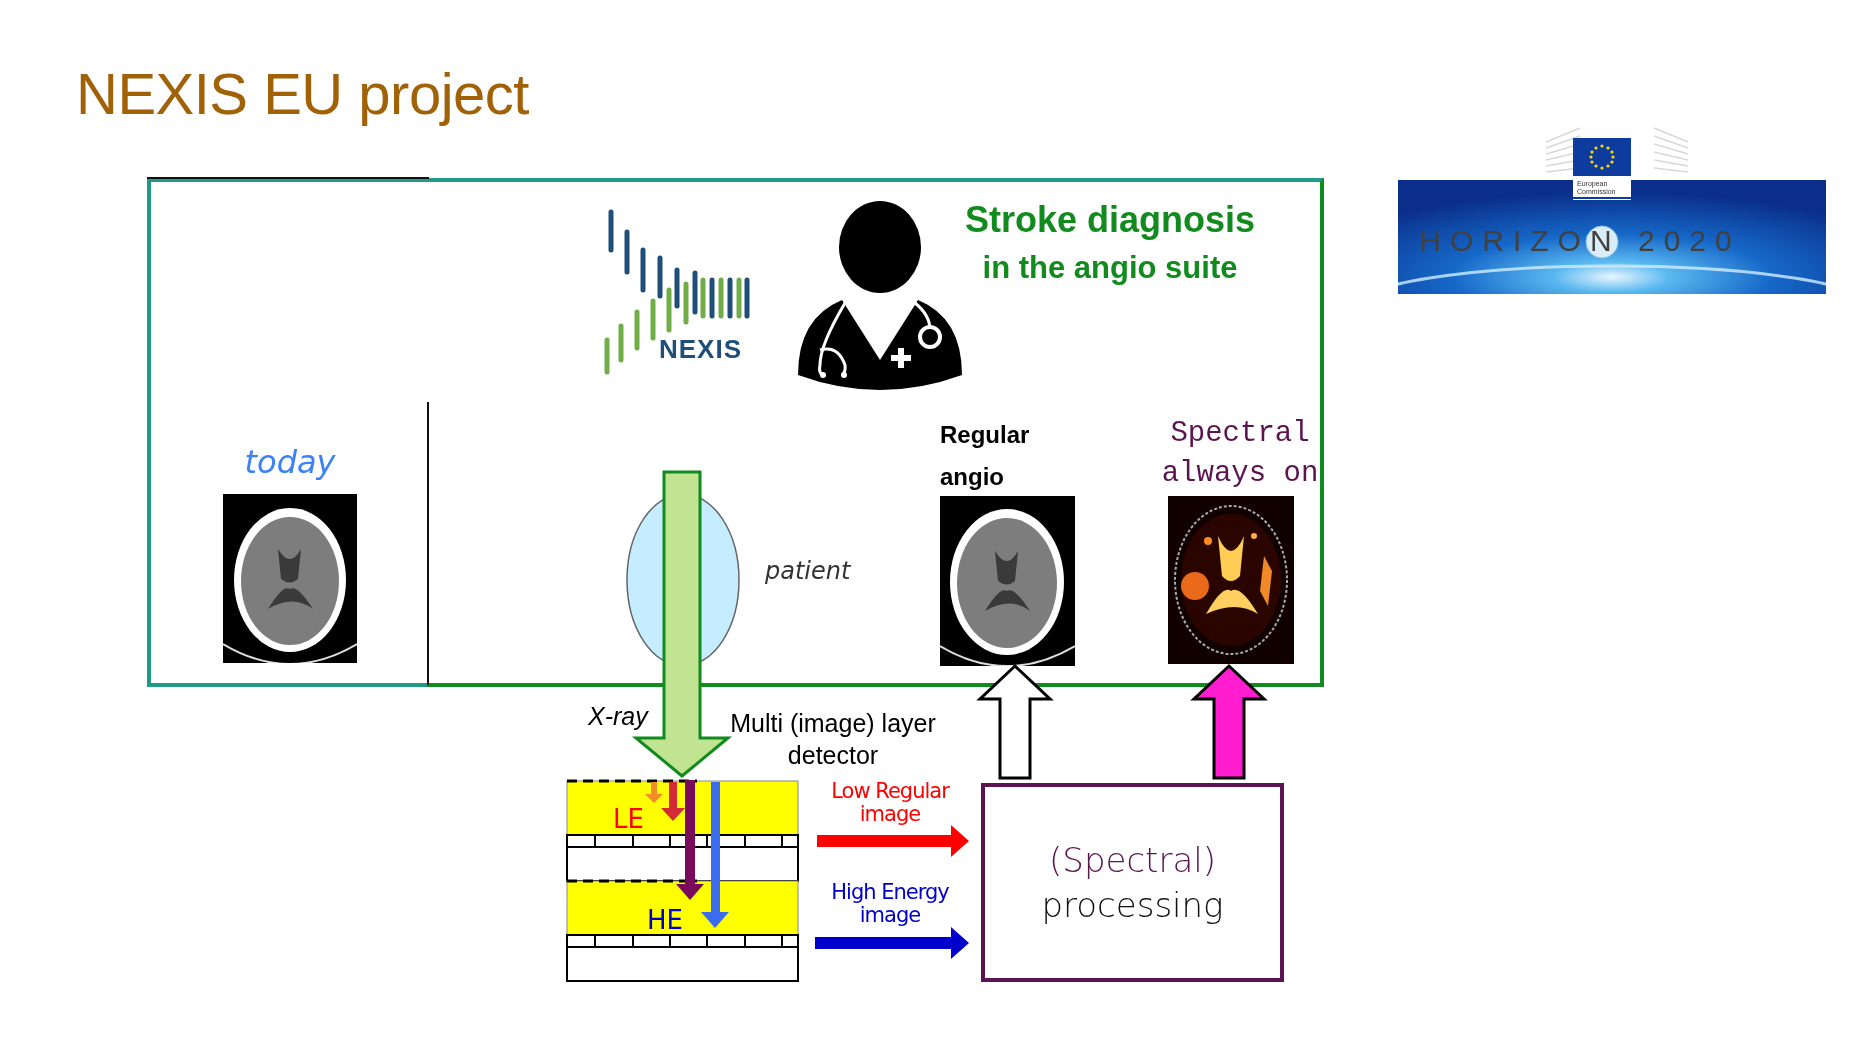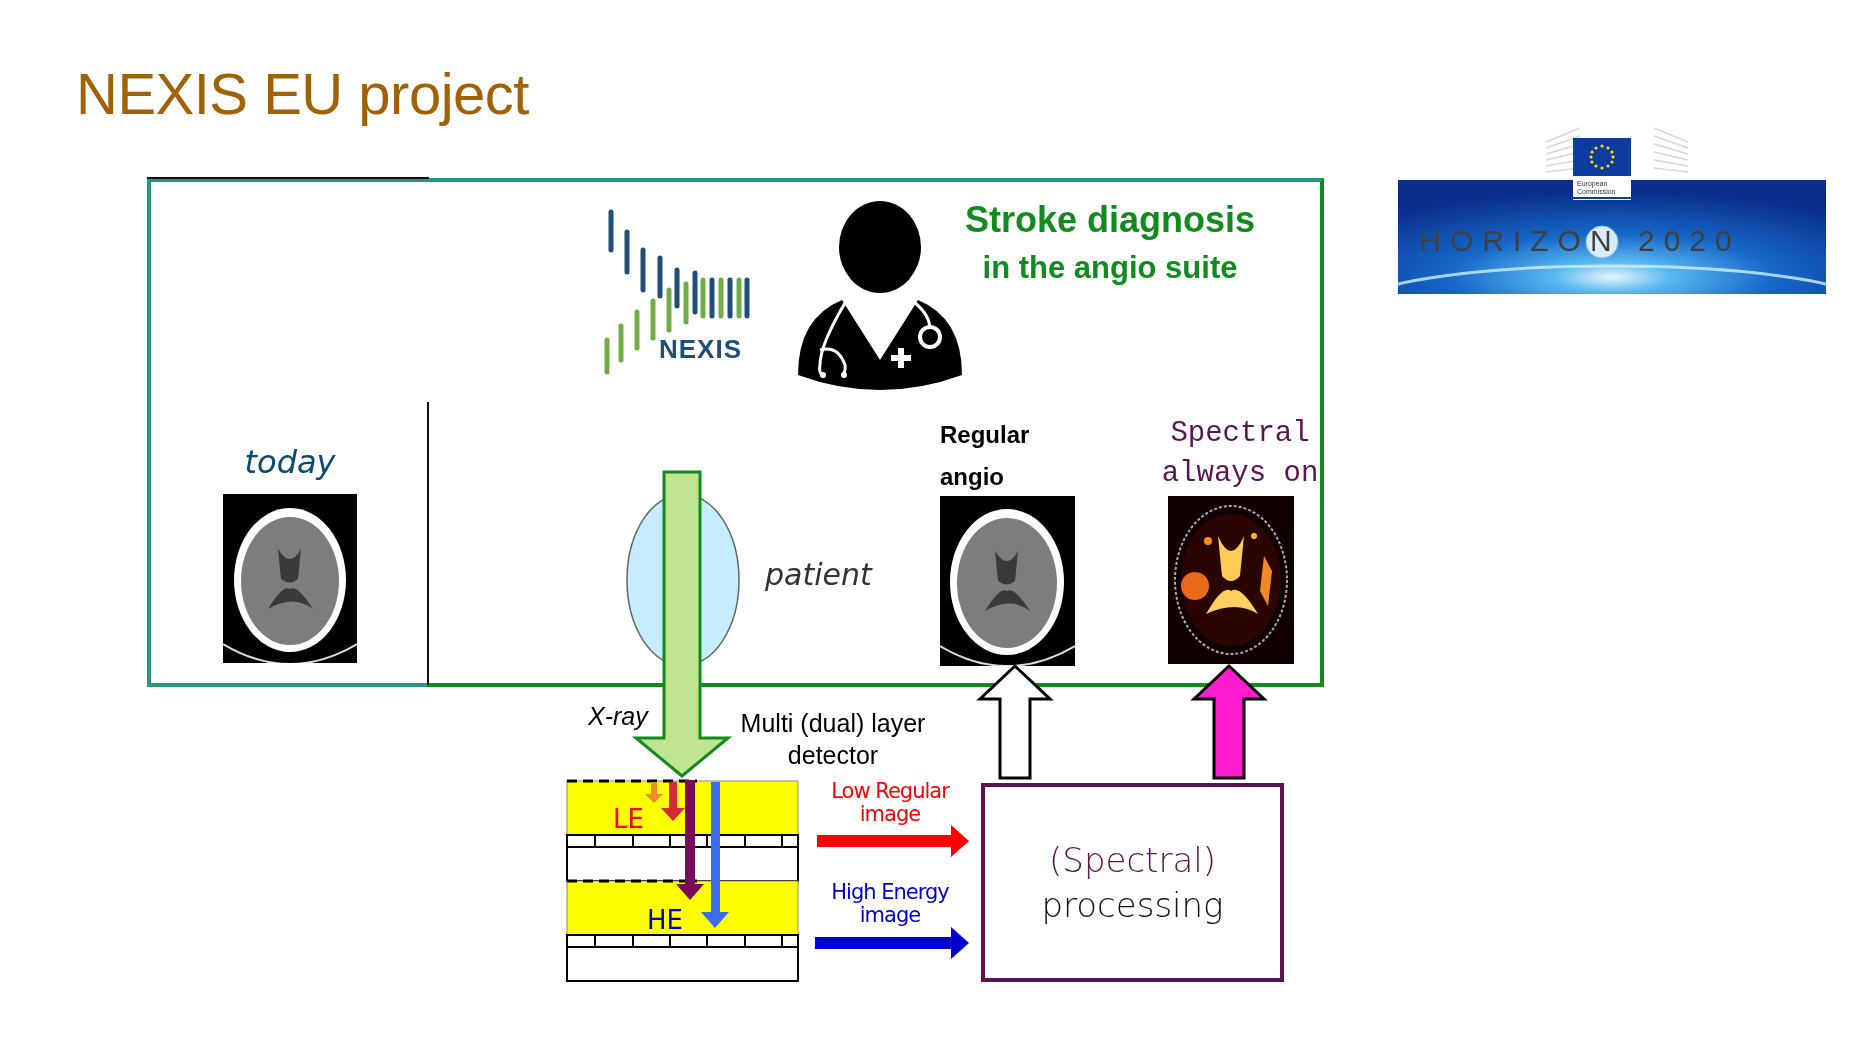--- a/index.html
+++ b/index.html
@@ -6,23 +6,23 @@
   body { width:1873px; height:1055px; position:relative; overflow:hidden; font-family:"Liberation Sans", sans-serif; }
   .abs { position:absolute; }
   #slide-title { left:76px; top:60px; font-size:58px; color:#a16207; font-family:"Liberation Sans", sans-serif; letter-spacing:-0.5px; }
   #main-box { left:147px; top:178px; width:1177px; height:509px; border:4px solid #118a1e; border-left-color:#1f9b85; border-top-color:#1f9b85; box-sizing:border-box; }
   #main-box-bottom-left { left:147px; top:683px; width:280px; height:4px; background:#1f9b85; }
   #main-box-top-black { left:147px; top:177px; width:282px; height:2px; background:#111; }
   #divider { left:427px; top:402px; width:2px; height:283px; background:#111; }
   .headline { color:#118a1e; font-weight:bold; text-align:center;margin-top:9px; }
   #headline-1 { left:940px; top:190px; width:340px; font-size:36px; }
   #headline-2 { left:940px; top:241px; width:340px; font-size:31px; }
-  .italic-label { font-style:italic; color:#0c4a6e; font-family:"DejaVu Sans", sans-serif; font-weight:300; }
+  .italic-label { font-style:italic; color:#3b82f6; font-family:"DejaVu Sans", sans-serif; font-weight:300; }
   #label-today { left:230px; top:443px; width:120px; text-align:center; font-size:32px; }
-  #label-patient { left:765px; top:557px; font-size:30px; color:#333; }
+  #label-patient { left:765px; top:557px; font-size:24px; color:#333; }
   .img-frame { background:#000; overflow:hidden; }
   #label-regular { left:940px; top:414px; width:140px; text-align:left; font-weight:bold; font-size:24px; line-height:42px; color:#000; }
   #label-spectral { left:1160px; top:414px; width:160px; text-align:center; font-size:29px; line-height:40px; color:#5a1450; font-family:Liberation Mono, monospace; font-weight:300; }
   #label-xray { left:588px; top:702px; font-size:25px; font-style:italic; color:#000; }
   #label-detector { left:718px; top:707px; width:230px; font-size:25px; line-height:32px; color:#000; text-align:center; }
   #label-le-image { left:820px; top:780px; width:140px; text-align:center; font-size:21px; line-height:23px; color:#ff0000; font-family:"DejaVu Sans", sans-serif; letter-spacing:-1px; }
   #label-he-image { left:820px; top:881px; width:140px; text-align:center; font-size:21px; line-height:23px; color:#0000cc; font-family:"DejaVu Sans", sans-serif; letter-spacing:-1px; }
   #processing-box { left:981px; top:783px; width:303px; height:199px; border:4px solid #5a1450; box-sizing:border-box; }
   #proc-line1 { left:981px; top:840px; width:303px; text-align:center; font-size:34px; color:#5a1450; font-family:"DejaVu Sans", sans-serif; font-weight:300; }
   #proc-line2 { left:981px; top:885px; width:303px; text-align:center; font-size:34px; color:#111; font-family:"DejaVu Sans", sans-serif; font-weight:300; }
@@ -162,21 +162,21 @@
     <ellipse cx="58" cy="110" rx="56" ry="86" fill="#c5ecff" stroke="#666" stroke-width="1.5"></ellipse>
   </svg>
 </div>
 <div id="label-patient" class="abs italic-label">patient</div>
 
 <svg class="abs" style="left:630px;top:470px;" width="100" height="310">
   <path d="M34 2 L70 2 L70 268 L98 268 L52 306 L6 268 L34 268 Z" fill="#c0e492" stroke="#118a1e" stroke-width="3"></path>
 </svg>
 <div id="label-xray" class="abs">X-ray</div>
 <div id="label-detector" class="abs">
-  <div>Multi (dual) layer</div>
+  <div>Multi (image) layer</div>
   <div>detector</div>
 </div>
 
 <div id="label-regular" class="abs">
   <div>Regular</div>
   <div>angio</div>
 </div>
 <div class="abs img-frame" style="left:940px;top:496px;width:135px;height:170px;">
   <svg width="135" height="170">
     <ellipse cx="67" cy="86" rx="57" ry="73" fill="#fff"></ellipse>

